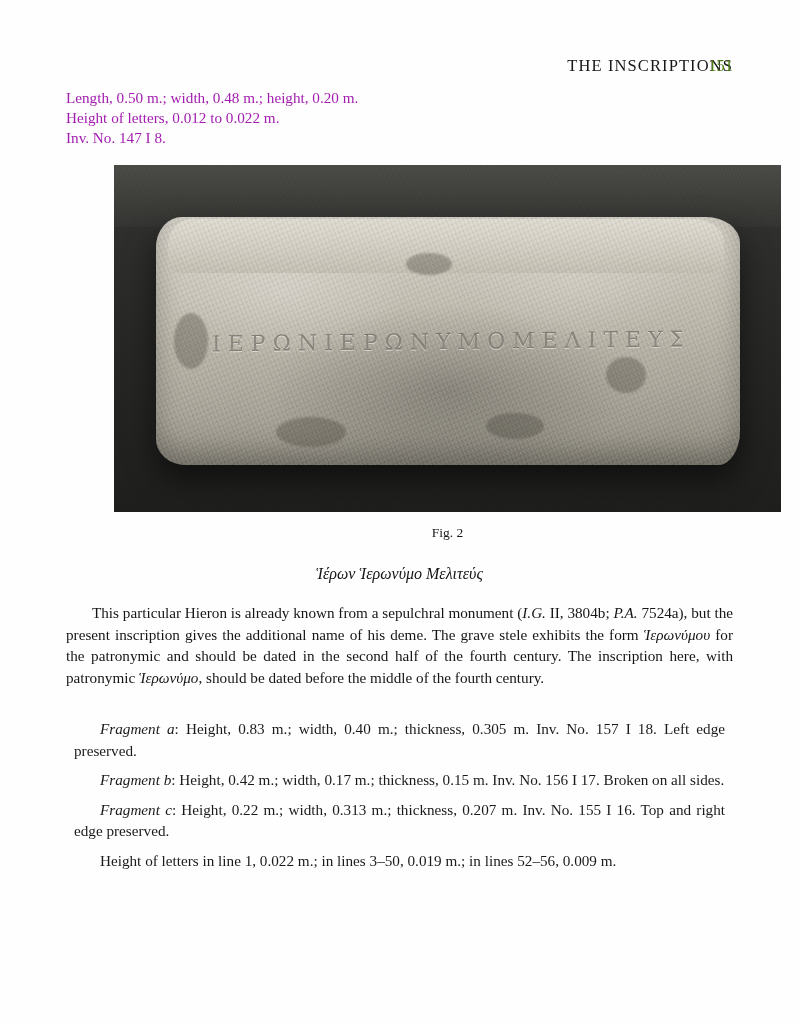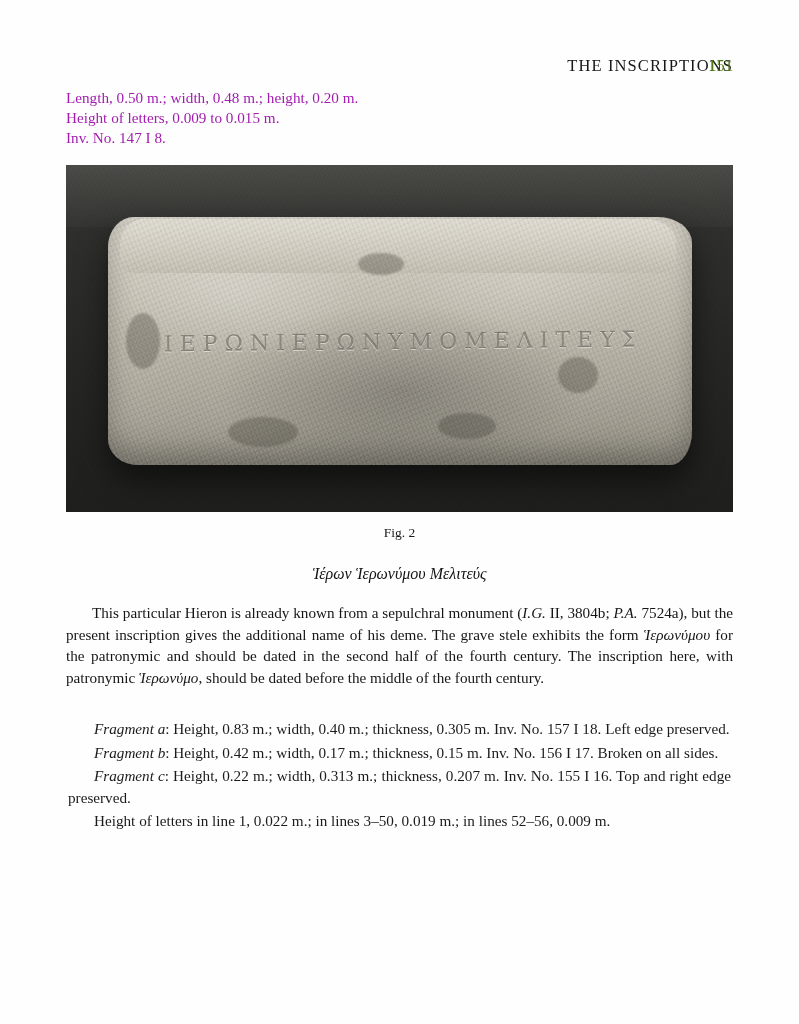--- a/index.html
+++ b/index.html
@@ -71,20 +71,21 @@
   .meta-line {
     font-size: 15.2px;
     line-height: 20px;
     margin: 0;
     color: #a21caf;
   }
   .figure {
     margin-top: 17px;
     width: 669px;
     display: block;
+    margin-left: 48px;
   }
   .fig-image {
     width: 667px;
     height: 347px;
     display: block;
     position: relative;
     overflow: hidden;
     background: #2b2b2b;
   }
   .photo-bg {
@@ -184,40 +185,40 @@
   .body-block p {
     text-indent: 26px;
   }
   .sec3 {
     margin-top: 30px;
   }
   .frag {
     text-indent: 26px;
     font-size: 15.2px;
     line-height: 21.5px;
-    margin: 2px;
+    margin: 8px;
     text-align: justify;
   }
   i, em { font-style: italic; }
 </style>
 </head>
 <body>
 
 <div class="page">
 
   <div class="header">
     <div class="running-head">THE INSCRIPTIONS</div>
     <div class="page-number">151</div>
   </div>
 
   <div class="content">
 
 
     <p class="meta-line">Length, 0.50 m.; width, 0.48 m.; height, 0.20 m.</p>
-    <p class="meta-line">Height of letters, 0.009 to 0.015 m.</p>
+    <p class="meta-line">Height of letters, 0.012 to 0.022 m.</p>
     <p class="meta-line">Inv. No. 147 I 8.</p>
 
     <div class="figure">
       <div class="fig-image">
         <div class="photo-bg"></div>
         <div class="photo-top-band"></div>
         <div class="stone">
           <div class="stone-top"></div>
           <div class="stone-tex"></div>
           <div class="chip" style="left:18px; top:96px; width:34px; height:56px;"></div>
@@ -225,21 +226,21 @@
           <div class="chip" style="left:450px; top:140px; width:40px; height:36px;"></div>
           <div class="chip" style="left:120px; top:200px; width:70px; height:30px;"></div>
           <div class="chip" style="left:330px; top:196px; width:58px; height:26px;"></div>
           <div class="stone-inscription">ΙΕΡΩΝΙΕΡΩΝΥΜΟΜΕΛΙΤΕΥΣ</div>
         </div>
         <div class="photo-noise"></div>
       </div>
       <div class="fig-caption">Fig. 2</div>
     </div>
 
-    <div class="greek-line">Ἱέρων Ἱερωνύμου Μελιτεύς</div>
+    <div class="greek-line">Ἱέρων Ἱερωνύμο Μελιτεύς</div>
 
     <div class="body-block">
       <p class="para"><span>This particular Hieron is already known from a sepulchral monument (</span><i>I.G.</i><span> II, 3804b; </span><i>P.A.</i><span> 7524a), but the present inscription gives the additional name of his deme. The grave stele exhibits the form </span><i>Ἱερωνύμου</i><span> for the patronymic and should be dated in the second half of the fourth century. The inscription here, with patronymic </span><i>Ἱερωνύμο</i><span>, should be dated before the middle of the fourth century.</span></p>
     </div>
 
     <div class="sec3">
       <p class="frag"><i>Fragment a</i><span>: Height, 0.83 m.; width, 0.40 m.; thickness, 0.305 m.   Inv. No. 157 I 18. Left edge preserved.</span></p>
       <p class="frag"><i>Fragment b</i><span>: Height, 0.42 m.; width, 0.17 m.; thickness, 0.15 m.   Inv. No. 156 I 17. Broken on all sides.</span></p>
       <p class="frag"><i>Fragment c</i><span>: Height, 0.22 m.; width, 0.313 m.; thickness, 0.207 m.   Inv. No. 155 I 16. Top and right edge preserved.</span></p>
       <p class="frag">Height of letters in line 1, 0.022 m.; in lines 3–50, 0.019 m.; in lines 52–56, 0.009 m.</p>

